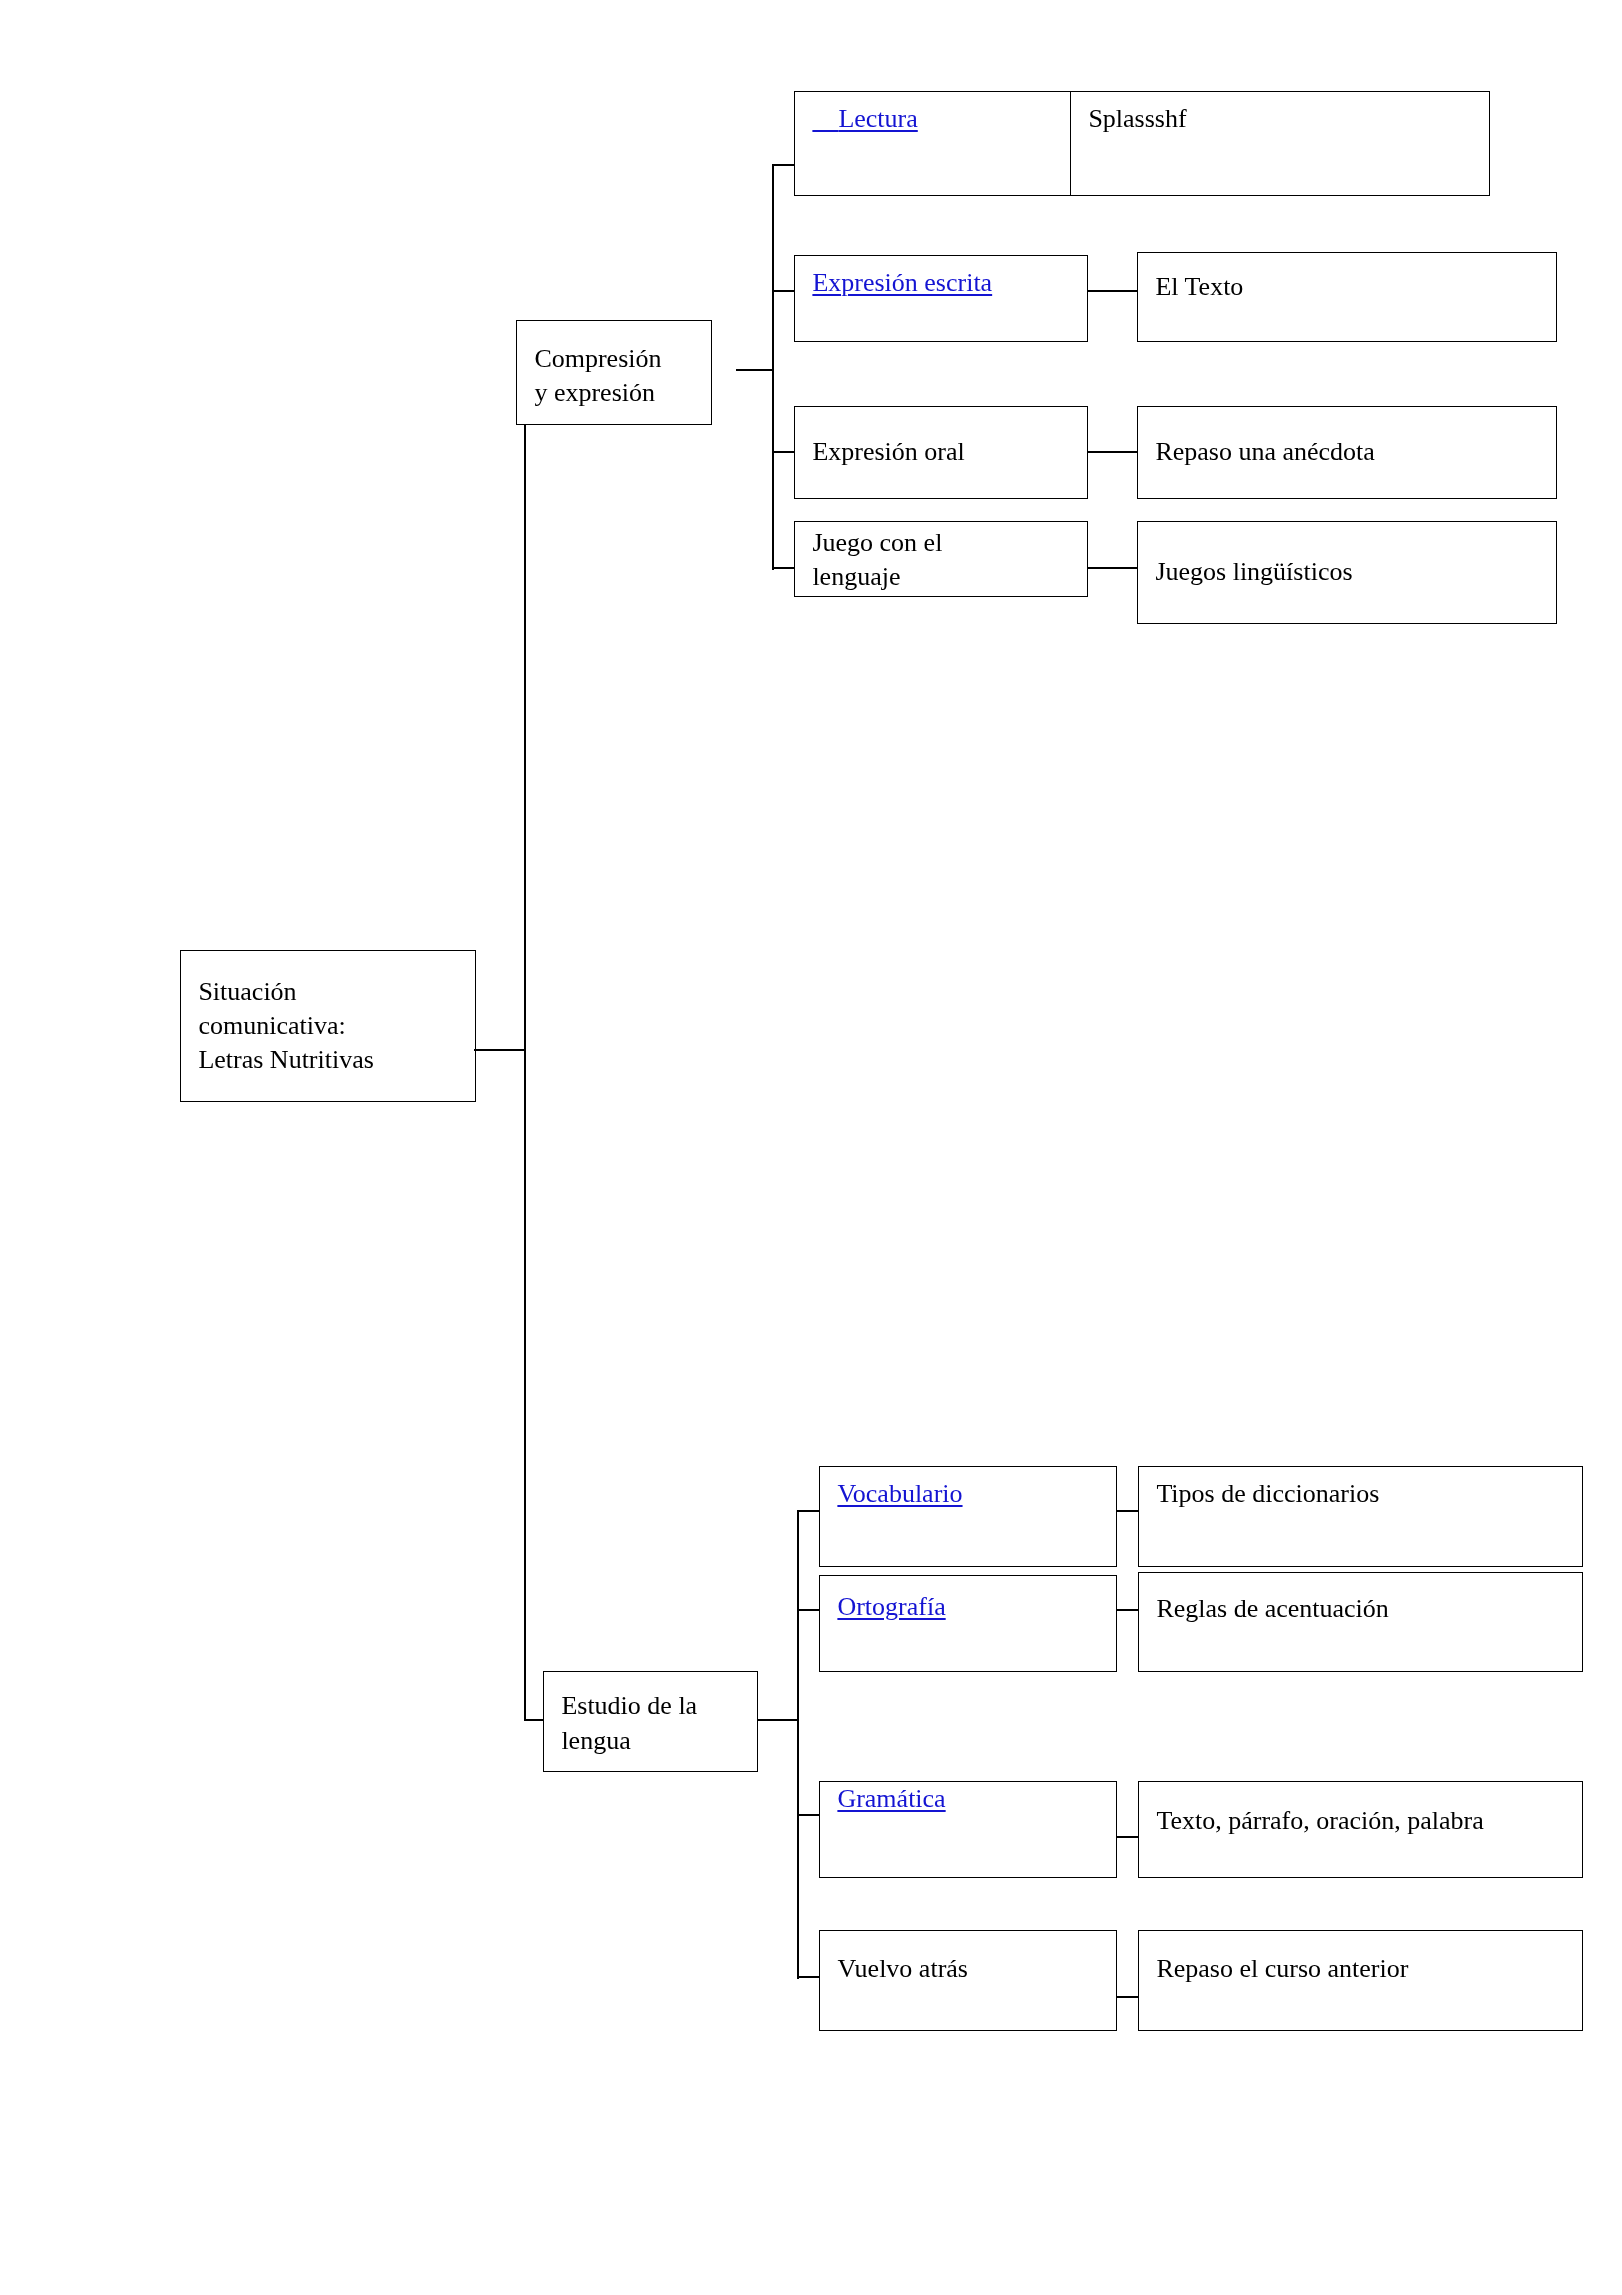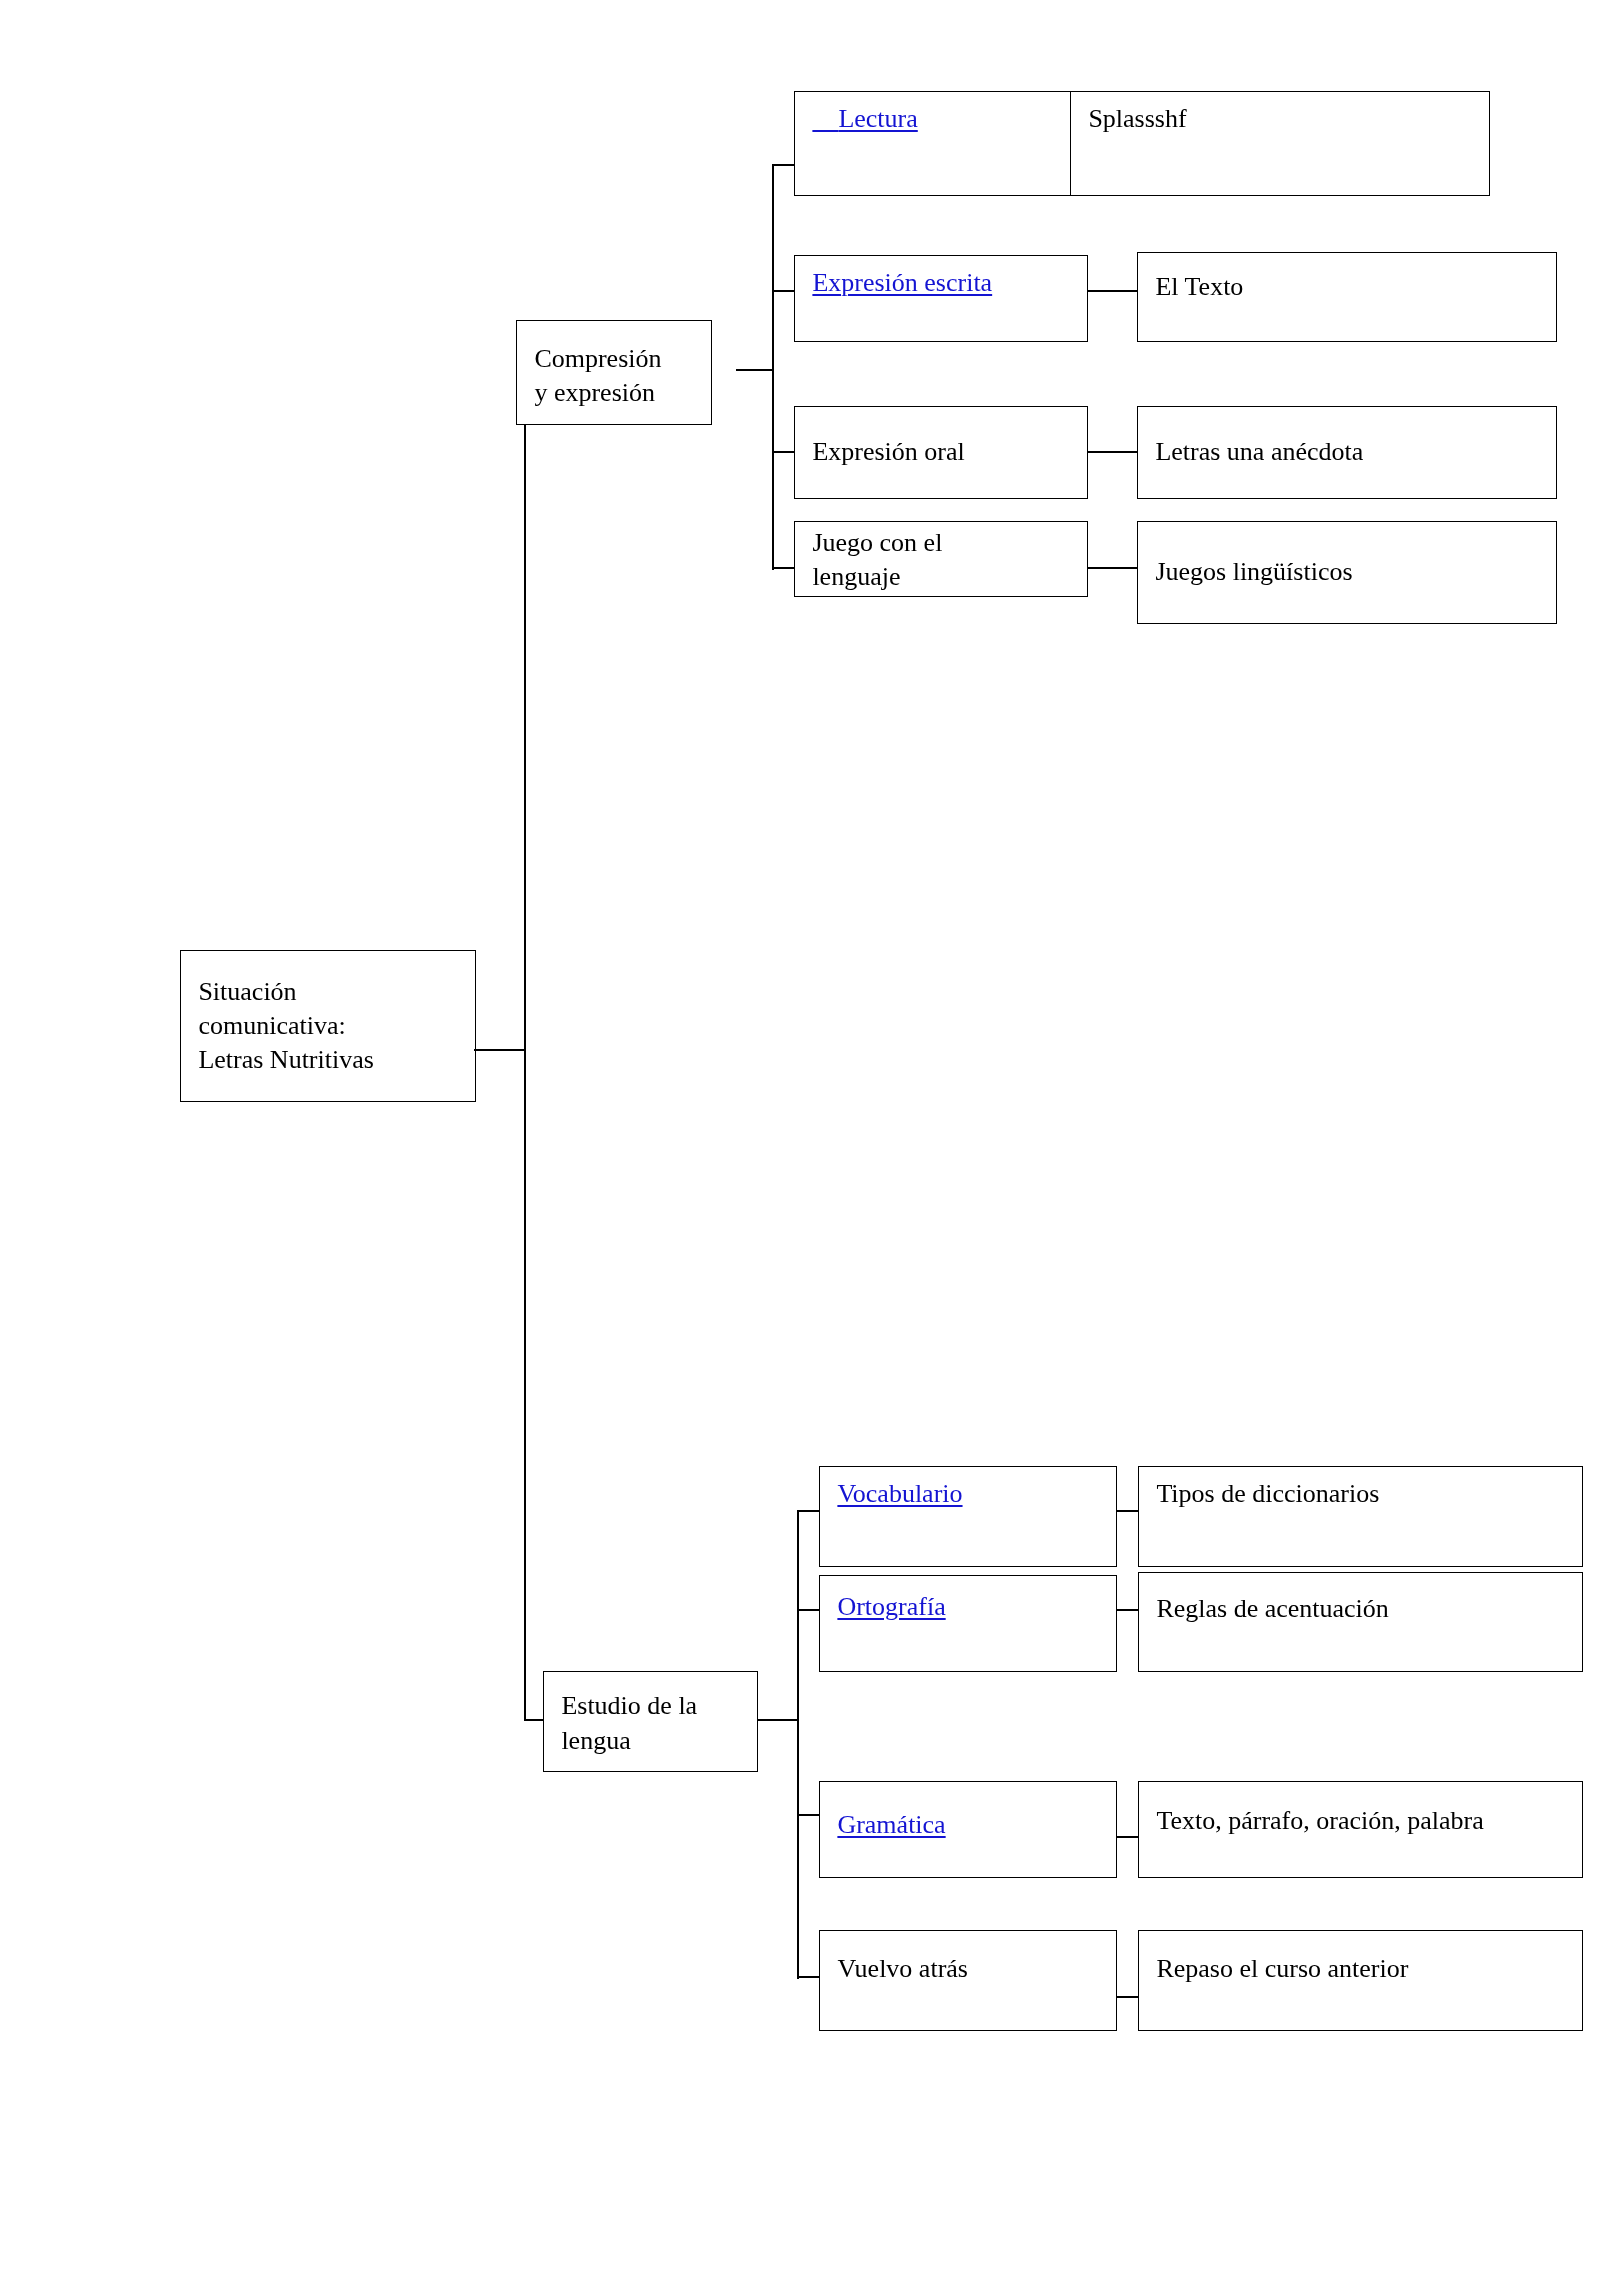--- a/index.html
+++ b/index.html
@@ -84,21 +84,21 @@
   <div class="node" style="left:1137px; top:252px; width:420px; height:90px; padding-top:17.4px;">
     <span class="label">El Texto</span>
   </div>
 
   <div class="ln ln-h" style="left:772px; top:451px; width:23px;"></div>
   <div class="node v-center" style="left:794px; top:406px; width:294px; height:93px;">
     <span class="label">Expresión oral</span>
   </div>
   <div class="ln ln-h" style="left:1087px; top:451px; width:52px;"></div>
   <div class="node v-center" style="left:1137px; top:406px; width:420px; height:93px;">
-    <span class="label">Letras una anécdota</span>
+    <span class="label">Repaso una anécdota</span>
   </div>
 
   <div class="ln ln-h" style="left:772px; top:567px; width:23px;"></div>
   <div class="node" style="left:794px; top:521px; width:294px; height:76px; padding-top:4px;font-family:Liberation Serif, serif;">
     <span class="label">Juego con el
 lenguaje</span>
   </div>
   <div class="ln ln-h" style="left:1087px; top:567px; width:52px;"></div>
   <div class="node v-center" style="left:1137px; top:521px; width:420px; height:103px;">
     <span class="label">Juegos lingüísticos</span>
@@ -126,21 +126,21 @@
   <div class="ln ln-h" style="left:797px; top:1609px; width:24px;"></div>
   <div class="node" style="left:819px; top:1575px; width:298px; height:97px; padding-top:14.3px;">
     <span class="label" style="color:#1414d2; text-decoration:underline; text-underline-offset:3.2px;">Ortografía</span>
   </div>
   <div class="ln ln-h" style="left:1116px; top:1609px; width:24px;"></div>
   <div class="node" style="left:1138px; top:1572px; width:445px; height:100px; padding-top:19px;">
     <span class="label">Reglas de acentuación</span>
   </div>
 
   <div class="ln ln-h" style="left:797px; top:1814px; width:24px;"></div>
-  <div class="node" style="left:819px; top:1781px; width:298px; height:97px; padding-top:26px;">
+  <div class="node" style="left:819px; top:1781px; width:298px; height:97px; padding-top:0;">
     <span class="label" style="color:#1414d2; text-decoration:underline; text-underline-offset:3.2px;">Gramática</span>
   </div>
   <div class="ln ln-h" style="left:1116px; top:1836px; width:24px;"></div>
   <div class="node" style="left:1138px; top:1781px; width:445px; height:97px; padding-top:22px;">
     <span class="label">Texto, párrafo, oración, palabra</span>
   </div>
 
   <div class="ln ln-h" style="left:797px; top:1976px; width:24px;"></div>
   <div class="node" style="left:819px; top:1930px; width:298px; height:101px; padding-top:20.6px;">
     <span class="label">Vuelvo atrás</span>

